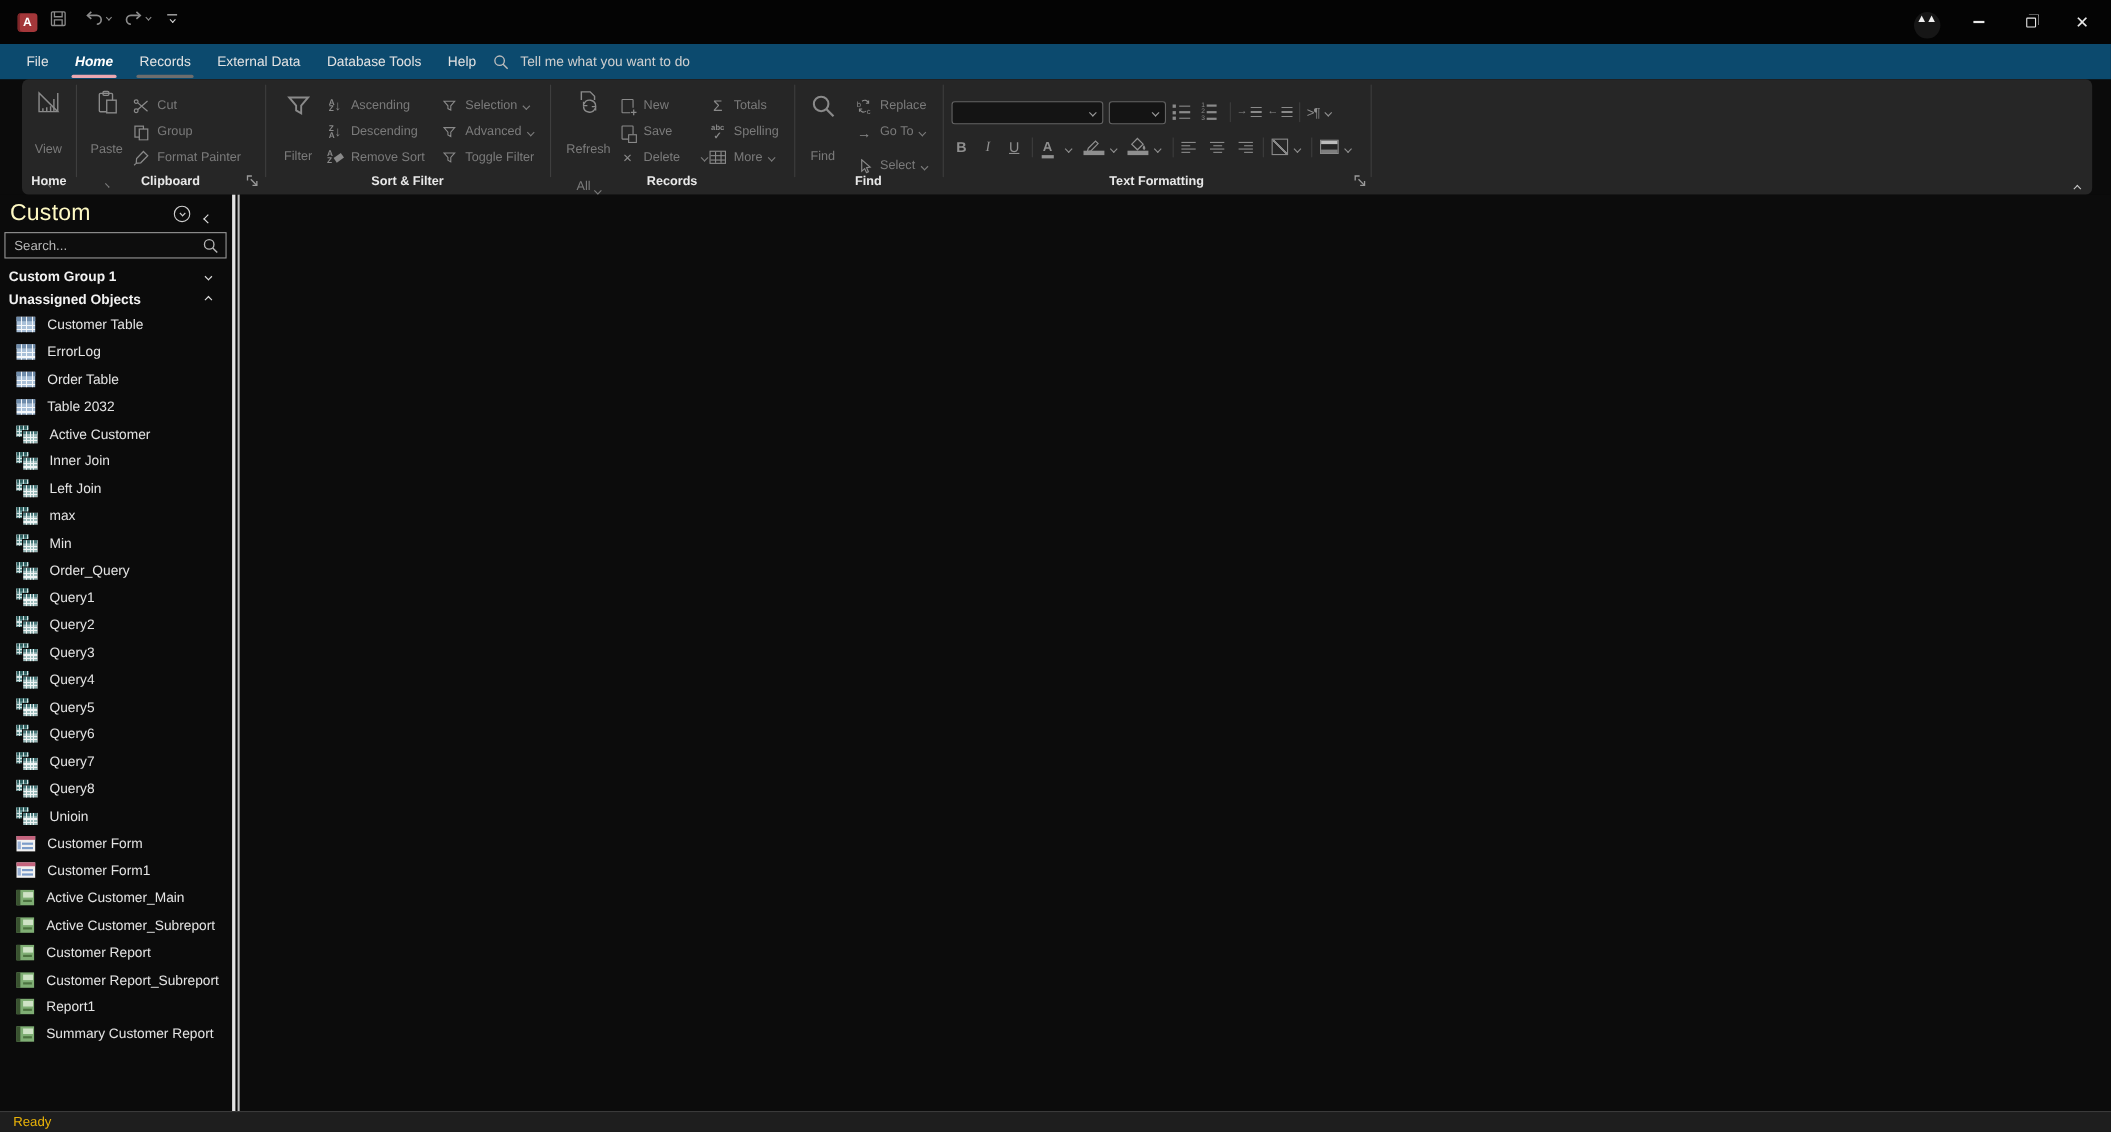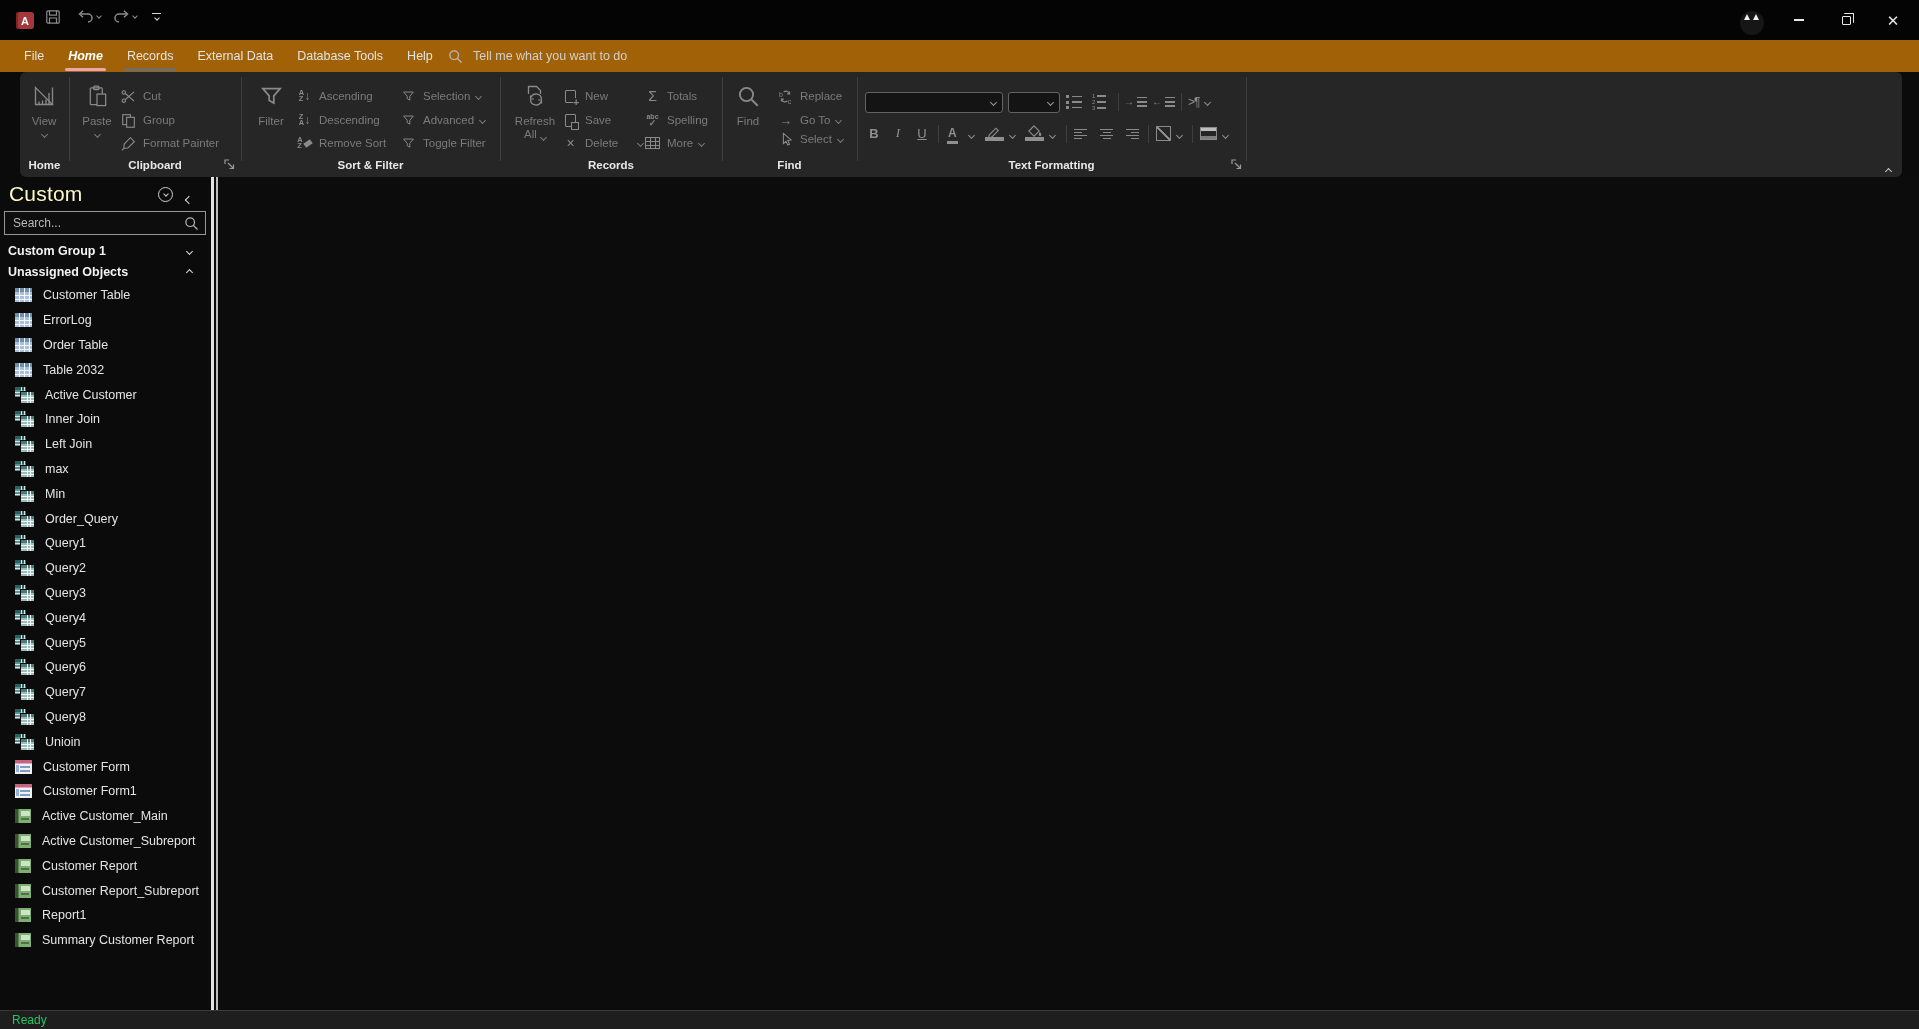--- a/index.html
+++ b/index.html
@@ -17,32 +17,32 @@
   .avatar{position:absolute;left:1740px;top:11px;width:24px;height:24px;border-radius:50%;background:#161616;overflow:hidden;}
   .avatar i{position:absolute;top:3px;width:0;height:0;border-left:3px solid transparent;border-right:3px solid transparent;border-bottom:6px solid #efefef;}
   .avatar i.e1{left:4px;} .avatar i.e2{left:13px;}
   .wbtn{position:absolute;top:0;width:40px;height:40px;display:flex;align-items:center;justify-content:center;color:#e8e8e8;}
   .min-glyph{width:10px;height:1.4px;background:#e8e8e8;}
   .restore-glyph{position:relative;width:9px;height:9px;border:1.2px solid #e8e8e8;border-radius:1px;}
   .restore-glyph::before{content:"";position:absolute;left:1.6px;top:-4px;width:9px;height:9px;border:1.2px solid #e8e8e8;border-radius:1px;border-left:none;border-bottom:none;}
   .close-glyph{font-size:15px;line-height:15px;color:#e8e8e8;}
 
   
-  #tabrow{position:absolute;left:0;top:40px;width:1919px;height:32px;background:#a16207;display:flex;align-items:center;}
+  #tabrow{position:absolute;left:0;top:40px;width:1919px;height:32px;background:#0c4a6e;display:flex;align-items:center;}
   .tab{position:relative;height:32px;display:flex;align-items:center;padding:0 12px;font-size:12.5px;color:#e3e3e3;}
   .tab.active{font-weight:700;color:#fff;font-style:italic;}
   .tab.active::after{content:"";position:absolute;left:9px;right:9px;bottom:1px;height:3px;background:#eba7b1;border-radius:2px;}
   .tab.hovered::after{content:"";position:absolute;left:9px;right:9px;bottom:1px;height:3px;background:#6d6d6d;border-radius:2px;}
   #tellme{position:absolute;left:448px;top:40px;height:32px;display:flex;align-items:center;gap:10px;color:#cfcfcf;font-size:12.5px;}
 
   
   #ribbon{position:absolute;left:20px;top:72px;width:1882px;height:105px;background:#262626;border-radius:6px;}
   .gsep{position:absolute;top:5px;height:84px;width:1px;background:#3e3e3e;}
   .glabel{position:absolute;bottom:2px;height:16px;font-size:11.5px;font-weight:600;color:#e8e8e8;text-align:center;}
-  .bigbtn{position:absolute;top:4px;height:86px;display:flex;flex-direction:column;align-items:center;color:#7b7b7b;font-size:11.5px;}
+  .bigbtn{position:absolute;top:4px;height:86px;display:flex;flex-direction:column;align-items:center;color:#7b7b7b;font-size:11.5px;gap:21px;}
   .bigbtn .bicon{margin-top:5px;height:30px;display:flex;align-items:center;color:#8a8a8a;}
   .bigbtn .blabel{margin-top:4px;}
   .bigbtn .chv{margin-left:0;margin-top:5px;}
   .srow{position:absolute;height:22px;display:flex;align-items:center;gap:6px;color:#7b7b7b;font-size:11.5px;white-space:nowrap;}
   .sic{display:inline-flex;align-items:center;justify-content:center;width:17px;color:#8a8a8a;}
   .chv{display:inline-block;width:5px;height:5px;border-right:1.4px solid currentColor;border-bottom:1.4px solid currentColor;transform:rotate(45deg);}
   .chv.up{transform:rotate(-135deg);}
   .chv.left{transform:rotate(135deg);}
   .az{display:inline-flex;flex-direction:column;font-size:7.5px;line-height:6.5px;font-weight:700;color:#8a8a8a;}
   .dn{font-size:12px;line-height:12px;color:#8a8a8a;}
@@ -122,21 +122,21 @@
     background-size:100% 3.5px,10px 2px,10px 2px,3px 7px;background-position:0 0,5px 6px,5px 10px,1px 5px;background-repeat:no-repeat;}
   .ico-report{width:16px;height:14px;background-color:#7fae74;
     background-image:linear-gradient(#39522f,#39522f),linear-gradient(#cfe3c6,#cfe3c6),linear-gradient(#4c7340,#4c7340);
     background-size:3.5px 100%,9px 5px,8px 2px;background-position:0 0,6px 2px,6px 9px;background-repeat:no-repeat;}
 
   
   .split1{position:absolute;left:211px;top:177px;width:3px;bottom:19px;background:#e3e3e3;}
   .split2{position:absolute;left:216px;top:177px;width:2px;bottom:19px;background:#bdbdbd;}
   #canvas{position:absolute;left:218px;top:177px;right:0;bottom:19px;background:#0c0c0c;}
   #statusbar{position:absolute;left:0;bottom:0;width:1919px;height:19px;background:#1e1e1e;border-top:1px solid #3a3a3a;display:flex;align-items:center;}
-  #statusbar span{margin-left:12px;font-size:12px;color:#22c55e;}
+  #statusbar span{margin-left:12px;font-size:12px;color:#eab308;}
   svg{display:block;}
 </style>
 </head>
 <body>
 
 <svg width="0" height="0" style="position:absolute">
   <defs>
     <symbol id="s-funnel" viewBox="0 0 16 16">
         <path d="M2 2.5h12L9.6 7.6v4.9l-3.2-1.8V7.6z" fill="none" stroke="currentColor" stroke-width="1.2"></path>
       </symbol>
@@ -451,21 +451,21 @@
       </span>
     <span>Replace</span>
   </div>
   <div class="srow" style="left:757px;top:37px">
     <span class="sic">
         <span class="arrowr">→</span>
       </span>
     <span>Go To</span>
       <span class="chv"></span>
   </div>
-  <div class="srow" style="left:757px;top:56px">
+  <div class="srow" style="left:757px;top:68px">
     <span class="sic">
         <svg width="14" height="14" viewBox="0 0 16 16">
           <use href="#s-pointer"></use>
         </svg>
       </span>
     <span>Select</span>
       <span class="chv"></span>
   </div>
   <div class="glabel" style="left:702px;width:135px">Find</div>
 

